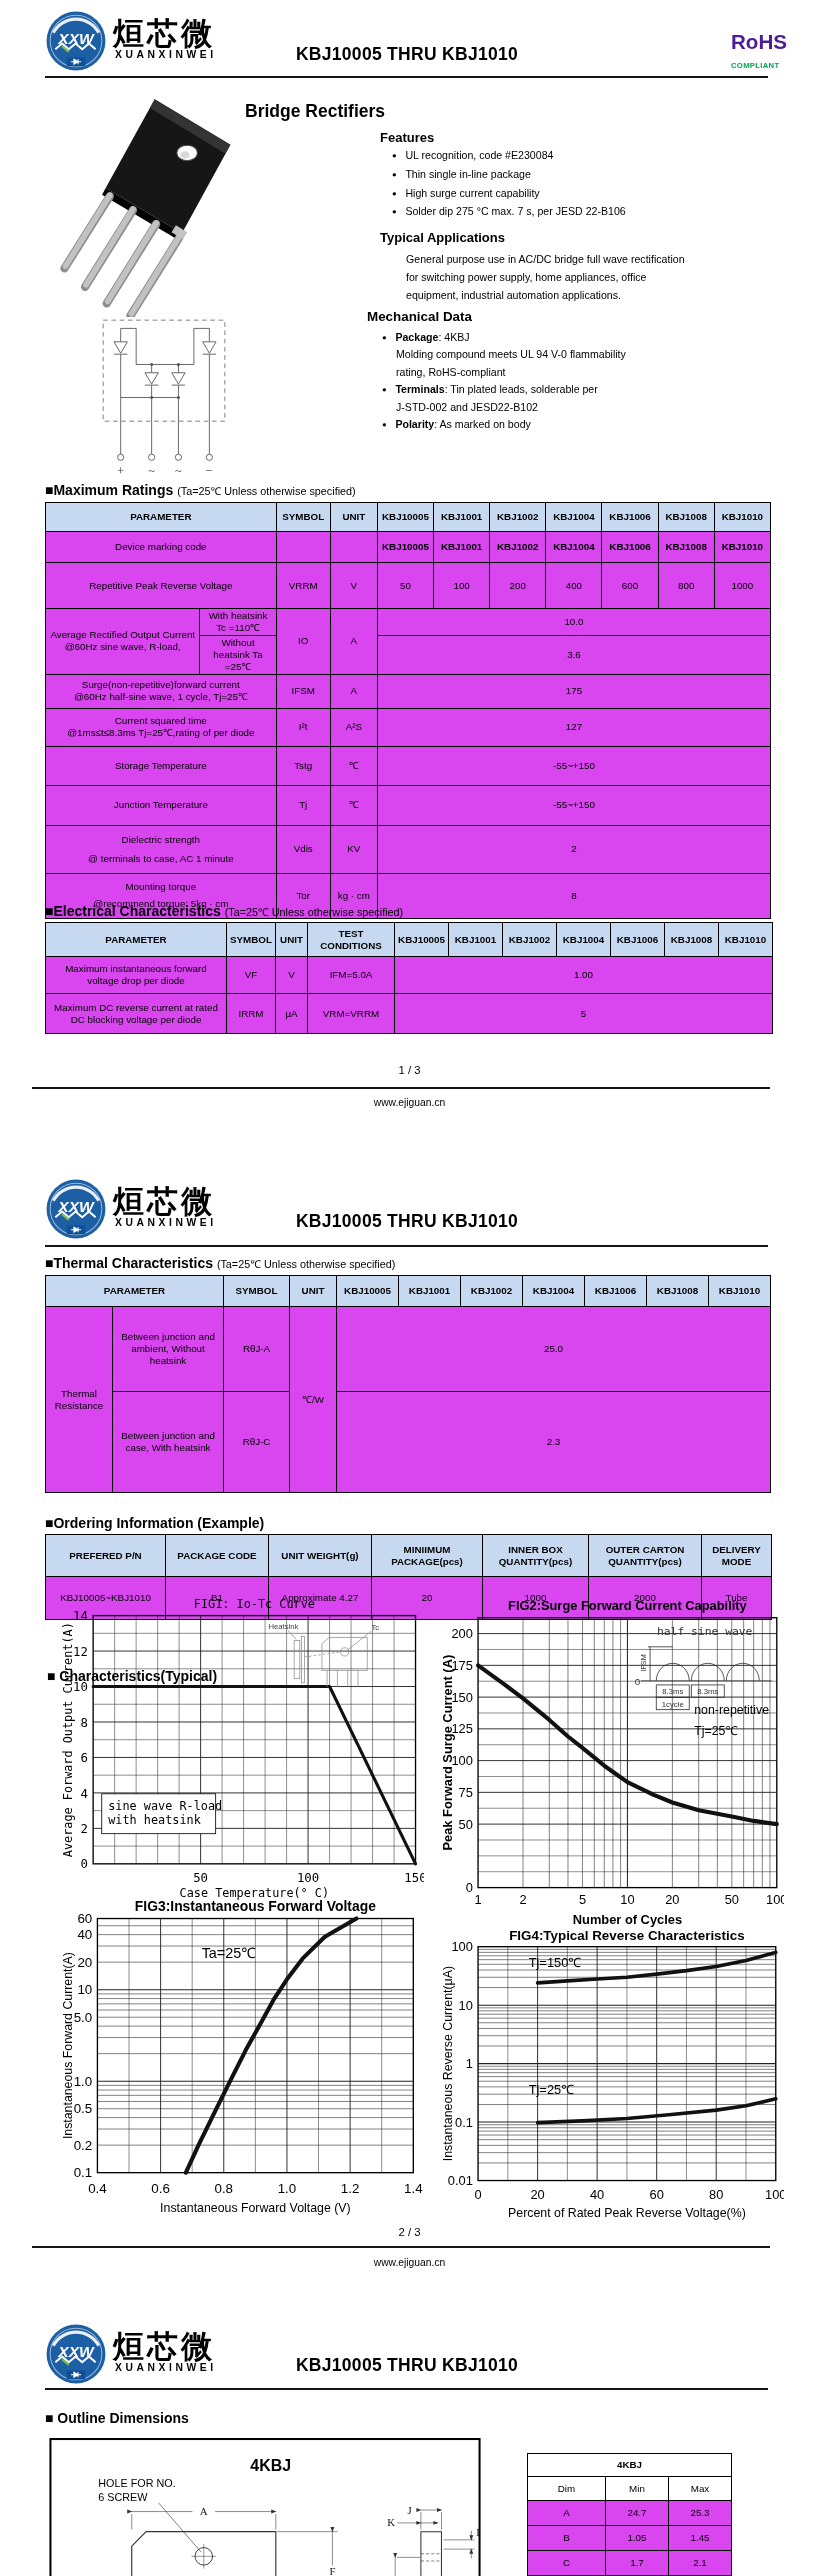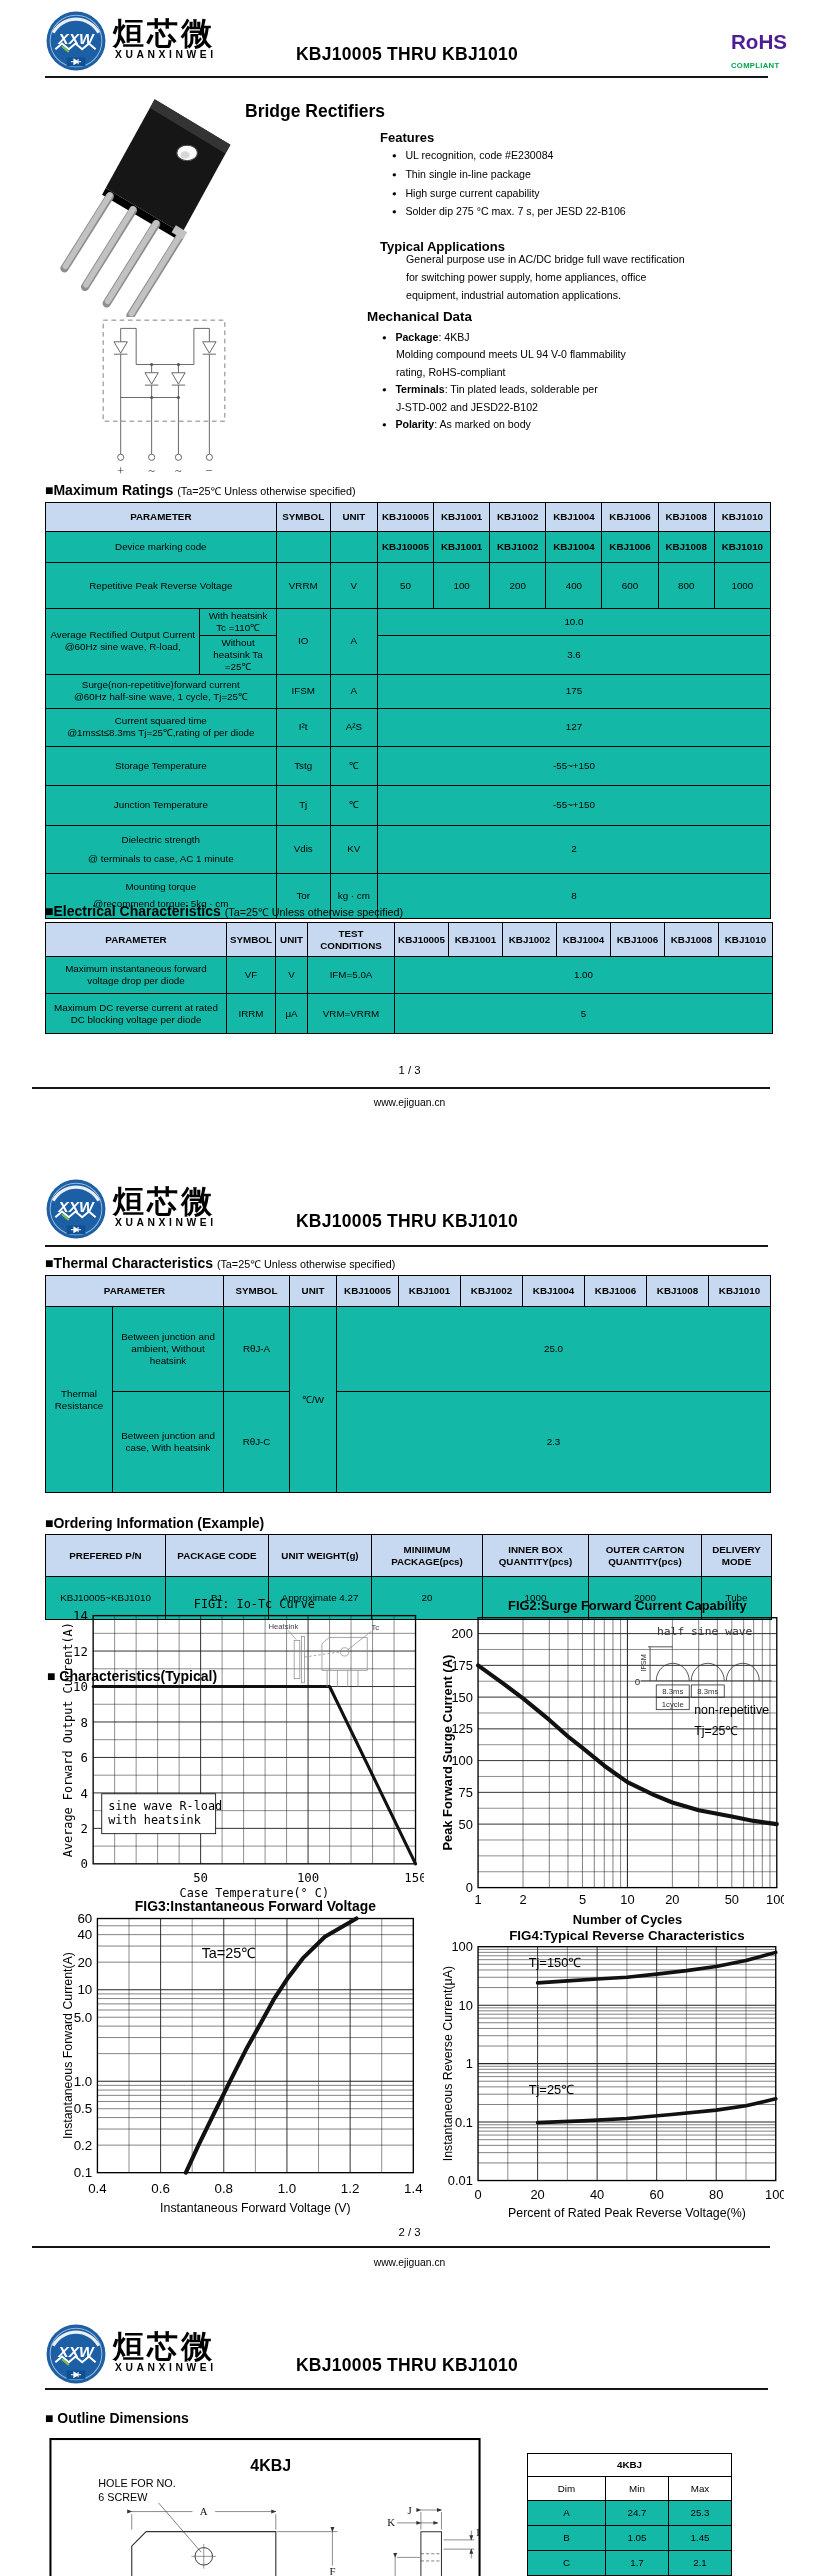--- a/index.html
+++ b/index.html
@@ -17,21 +17,21 @@
   .h1b{font-size:17.5px;font-weight:bold;}
   .bullet-line{font-size:10.6px;white-space:nowrap;}
   .blt{display:inline-block;width:13.4px;font-size:7.7px;vertical-align:1px;}
   .para-line{font-size:10.6px;white-space:nowrap;}
   .mech-line{font-size:10.6px;white-space:nowrap;}
   .mech-line b{font-weight:bold;}
   .logo-cn{position:absolute;left:68px;top:3.1px;font-size:31px;font-weight:bold;letter-spacing:3.1px;white-space:nowrap;}
   .logo-en{position:absolute;left:70px;top:39px;font-size:10.3px;font-weight:bold;letter-spacing:3.6px;white-space:nowrap;}
   .logo-wrap{width:222px;height:63px;}
   
-  table.spec{border-collapse:collapse;table-layout:fixed;border:1.5px solid #000;background:#14b8a6;}
+  table.spec{border-collapse:collapse;table-layout:fixed;border:1.5px solid #000;background:#d946ef;}
   table.spec th,table.spec td{border:1px solid #000;text-align:center;vertical-align:middle;
     padding:1px 2.6px;font-size:9.8px;line-height:1.22;overflow:hidden;}
   table.spec thead th{background:#c6d9f0;font-weight:bold;}
   td.pl{text-align:left;padding-left:5.2px;}
   td.devb{font-weight:bold;}
   .footer-page{font-size:11.3px;}
   .footer-site{font-size:10.3px;}
   .footer-site a{color:#000;text-decoration:none;}
 </style>
 </head>
@@ -87,21 +87,21 @@
 
   <div class="abs bullet-line" style="left:392px;top:149px;">
     <span class="blt">●</span><span>UL recognition, code #E230084</span></div>
   <div class="abs bullet-line" style="left:392px;top:168px;">
     <span class="blt">●</span><span>Thin single in-line package</span></div>
   <div class="abs bullet-line" style="left:392px;top:187px;">
     <span class="blt">●</span><span>High surge current capability</span></div>
   <div class="abs bullet-line" style="left:392px;top:205px;">
     <span class="blt">●</span><span>Solder dip 275 °C max. 7 s, per JESD 22-B106</span></div>
 
-  <div class="abs h2" style="left:380px;top:239px;text-align:center;">Typical Applications</div>
+  <div class="abs h2" style="left:380px;top:230px;text-align:center;">Typical Applications</div>
   <div class="abs para-line" style="left:406px;top:253px;">General purpose use in AC/DC bridge full wave rectification</div>
   <div class="abs para-line" style="left:406px;top:271px;">for switching power supply, home appliances, office</div>
   <div class="abs para-line" style="left:406px;top:289px;">equipment, industrial automation applications.</div>
 
   <div class="abs" style="left:367px;top:309px;font-size:13.4px;font-weight:bold;">Mechanical Data</div>
 
   <div class="abs mech-line" style="left:382px;top:331px;">
     <span class="blt">●</span><b>Package</b><span>: 4KBJ</span></div>
   <div class="abs mech-line" style="left:396px;top:348px;">
     <span>Molding compound meets UL 94 V-0 flammability</span></div>

